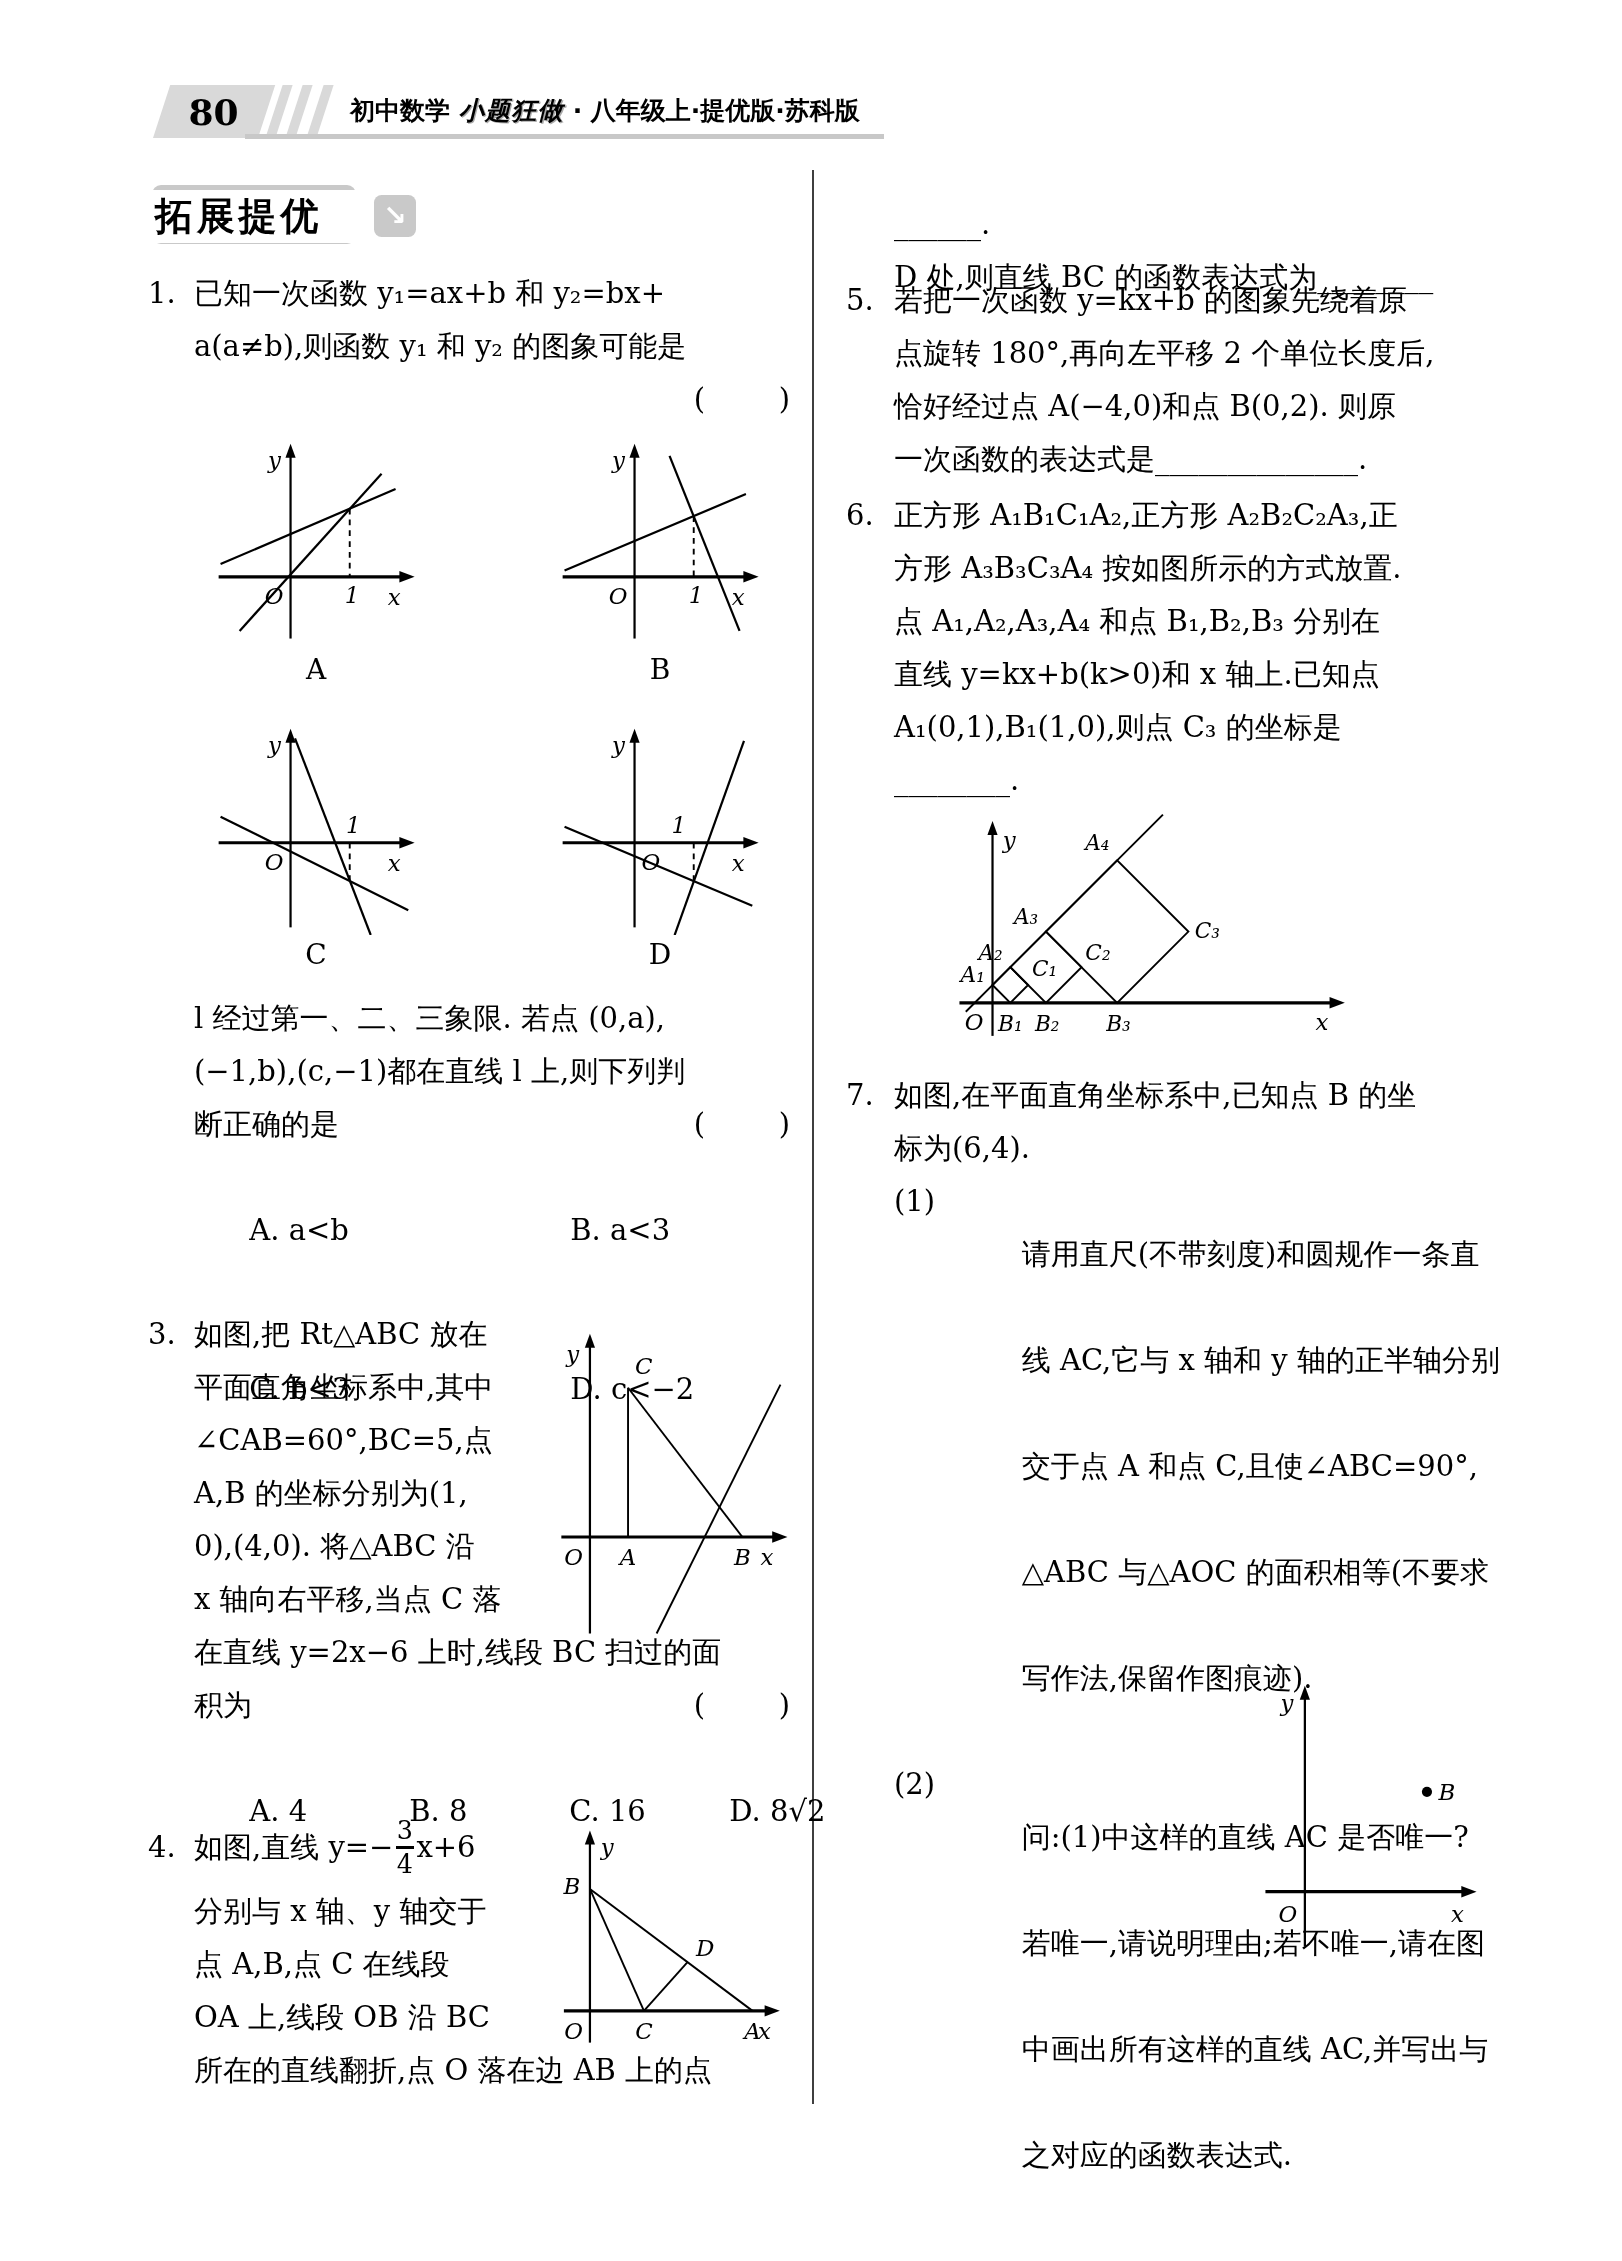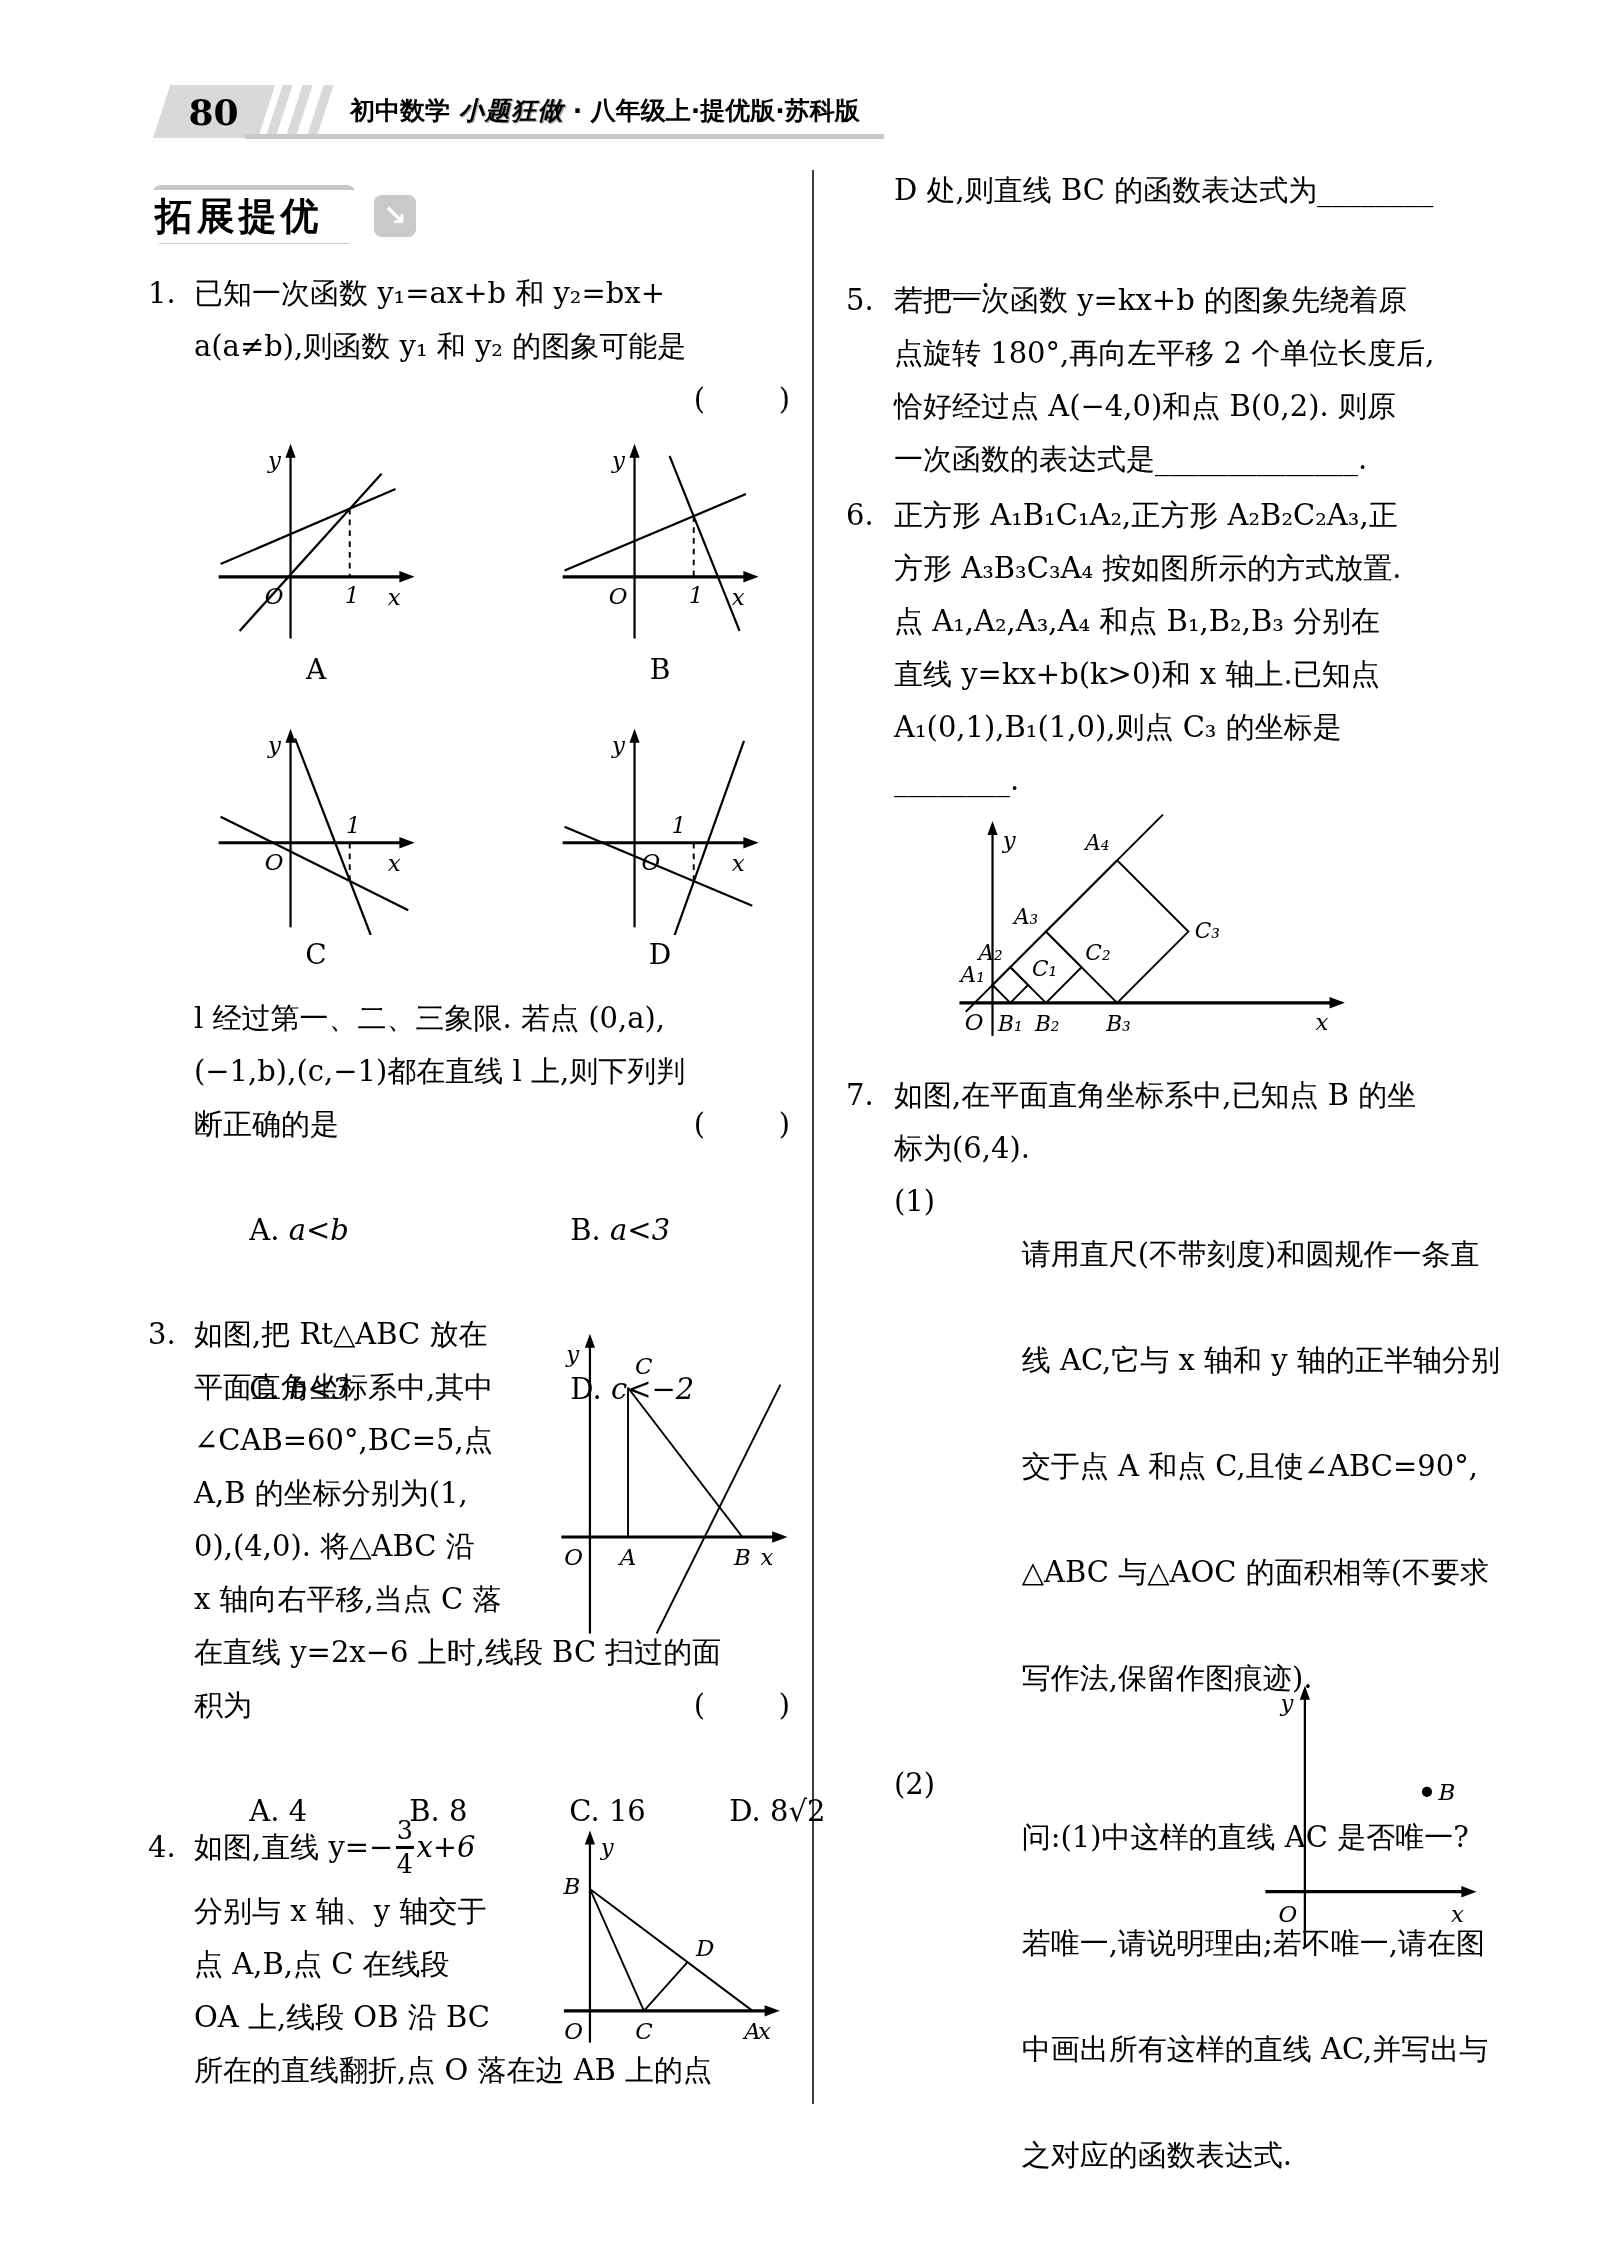--- a/index.html
+++ b/index.html
@@ -45,21 +45,21 @@
   .line.first { margin-left:0; }
   .pnum { display:inline-block; width:46px; }
   .col-r .pnum { width:48px; }
   .bracket-line { text-align:right; margin-left:0; }
   .split { display:flex; justify-content:space-between; }
   .split .tail { white-space:pre; }
   .optrow .opt { display:inline-block; }
   .optrow.two .opt { width:321px; }
   .optrow.four .opt { width:160px; }
   .optrow.four .opt.last { width:auto; }
-  .math { font-style:italic; }
+  .math { }
   .subitem { display:flex; }
   .sublabel { display:inline-block; width:54px; flex:none; }
   .subtext .line { margin-left:0; }
   
   .fracline { height:75px; display:flex; align-items:center; white-space:pre; }
   .frac { display:inline-flex; flex-direction:column; align-items:center; line-height:1; font-size:25.4px; margin:0 2.5px; }
   .frac .fbar { width:18px; height:2.5px; background:#000; margin:3.2px 0; }
   
   .fig { position:absolute; }
   .figcap { position:absolute; text-align:center; font-size:28px; }
@@ -220,22 +220,22 @@
     <text x="72" y="54">y</text>
     <text x="340" y="344" text-anchor="end">x</text>
     <text x="44" y="344" text-anchor="end">O</text>
     <text x="40" y="116" text-anchor="end">B</text>
     <text x="140" y="344" text-anchor="middle">C</text>
     <text x="311" y="344" text-anchor="middle">A</text>
     <text x="222" y="214">D</text>
   </svg>
 
   <div class="prob col-r" style="top:164px">
+    <div class="line" style="margin-top:34px">______.</div>
     <div class="line">D 处,则直线 BC 的函数表达式为________</div>
-    <div class="line" style="margin-top:34px">______.</div>
   </div>
 
   <div class="prob col-r" style="top:274px">
     <div class="line first"><span class="pnum">5.</span><span>若把一次函数 y=kx+b 的图象先绕着原</span></div>
     <div class="line">点旋转 180°,再向左平移 2 个单位长度后,</div>
     <div class="line">恰好经过点 A(−4,0)和点 B(0,2). 则原</div>
     <div class="line">一次函数的表达式是______________.</div>
   </div>
 
   <div class="prob col-r" style="top:489px">

